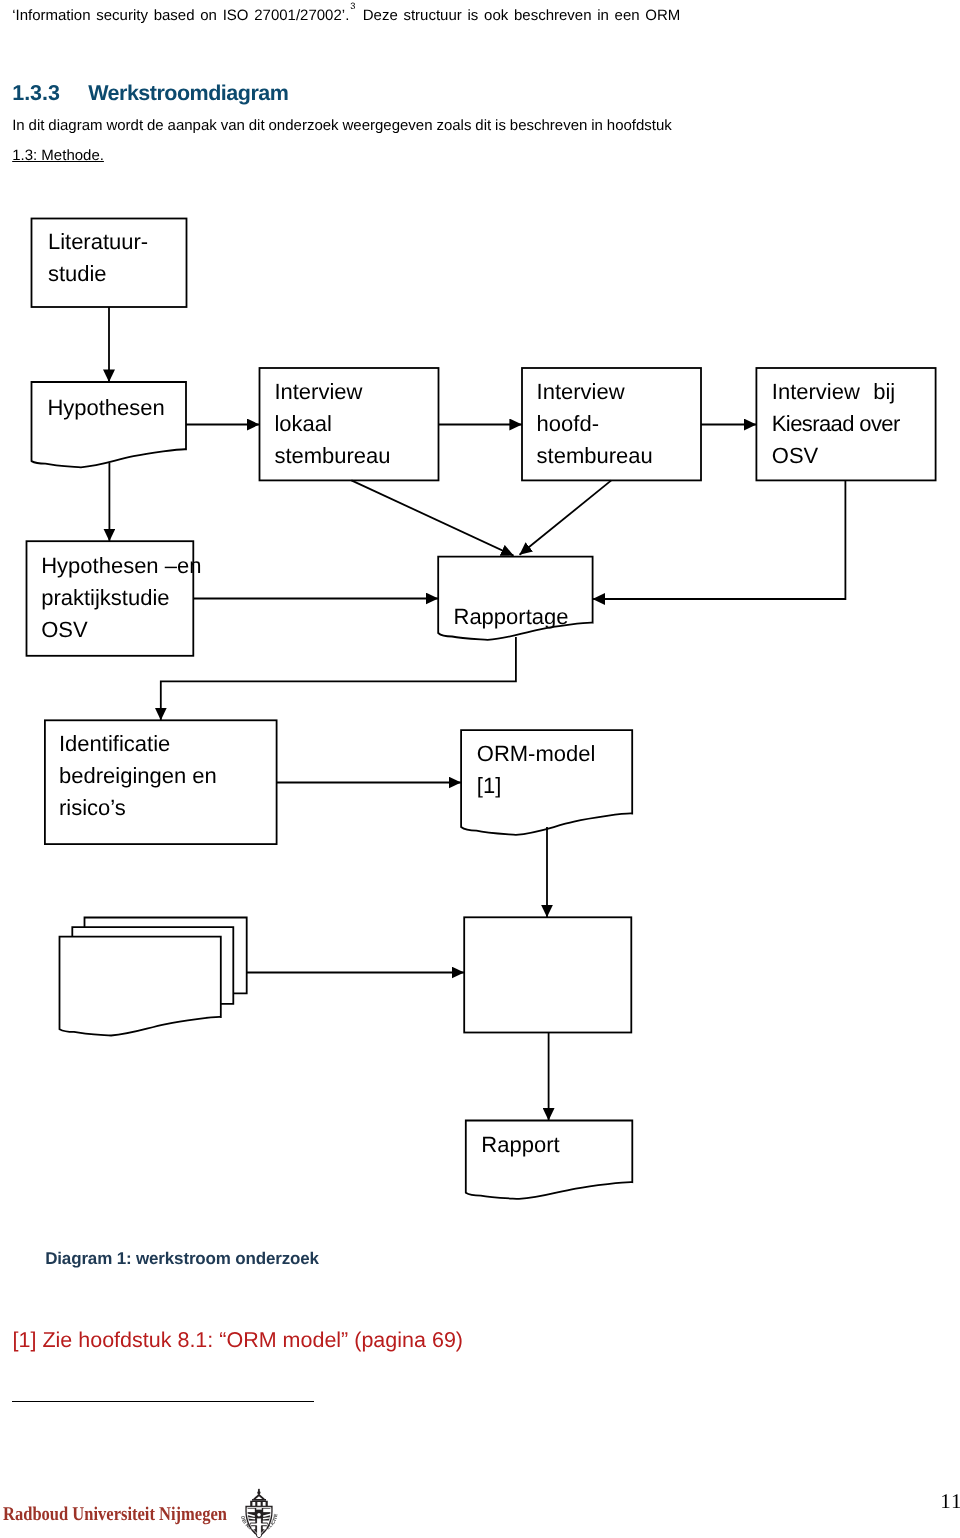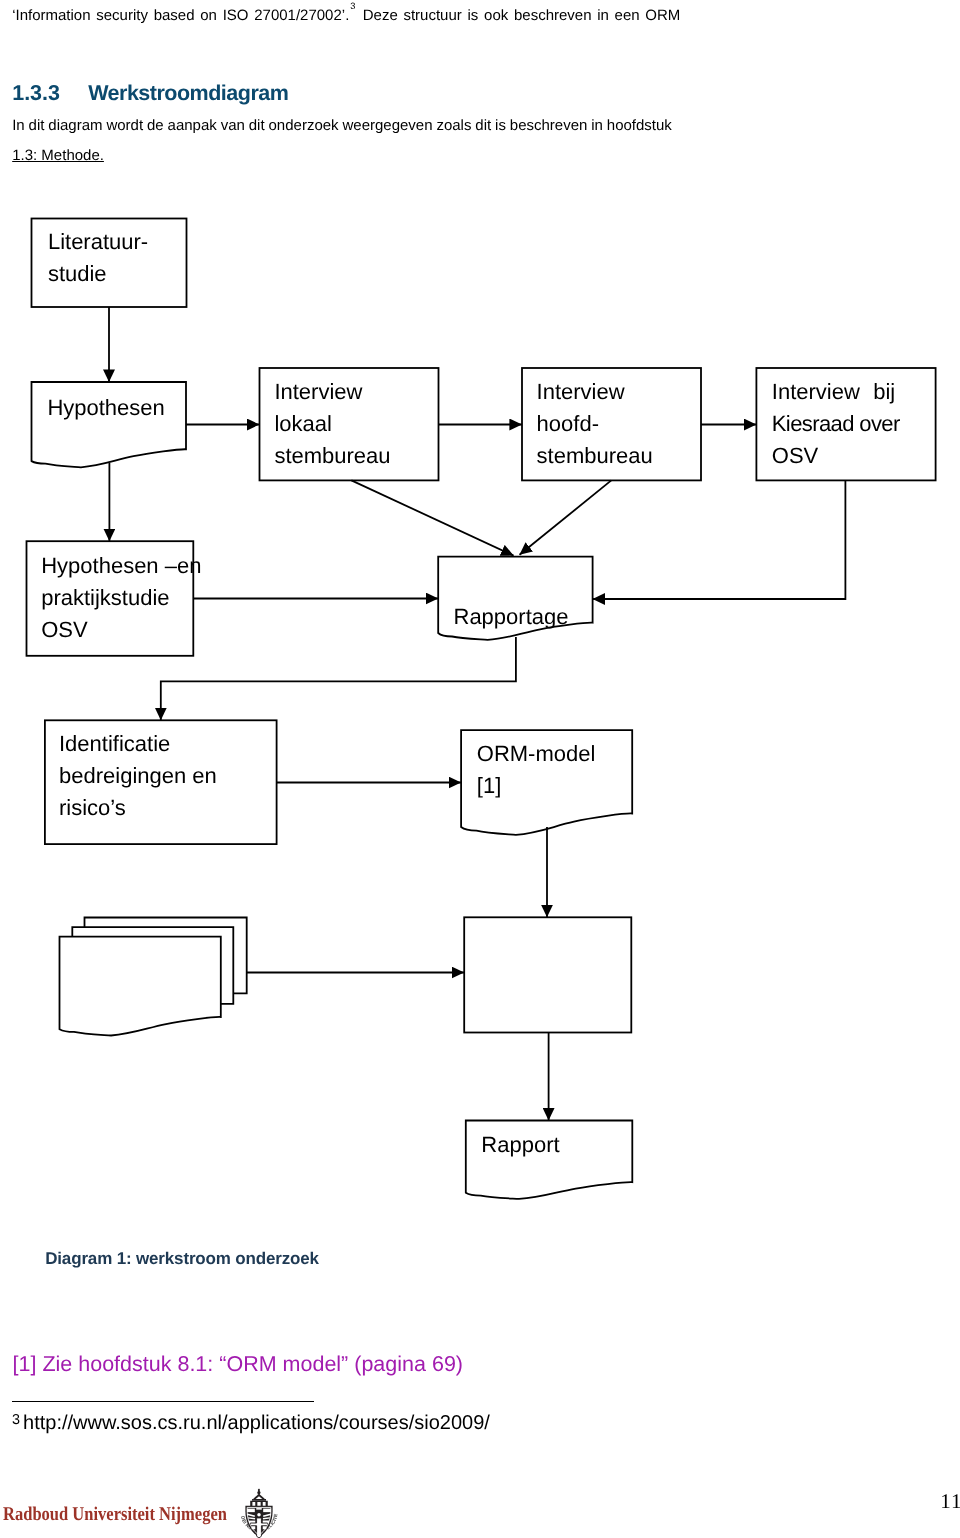--- a/index.html
+++ b/index.html
@@ -13,21 +13,21 @@
   .para.jline{white-space:pre;}
   .para sup{font-size:0.62em;vertical-align:baseline;position:relative;top:-11.0px;line-height:0;padding-left:1px;padding-right:1.5px;}
   .heading{position:absolute;font-weight:bold;color:#0c4a6e;font-size:21.5px;
            line-height:25px;white-space:nowrap;}
   .heading .h-num{display:inline-block;width:76px;}
   .heading .h-title{letter-spacing:-0.5px;}
   .diagram{position:absolute;left:0;top:0;width:960px;height:1538px;}
   .nodetext{position:absolute;font-size:22px;line-height:32px;color:#000;
             white-space:nowrap;}
   .caption{position:absolute;font-weight:bold;color:#1F3A54;font-size:17px;white-space:nowrap;letter-spacing:-0.16px;}
-  .note{position:absolute;font-size:21.5px;color:#a21caf;white-space:nowrap;margin-top:24px;}
+  .note{position:absolute;font-size:21.5px;color:#b91c1c;white-space:nowrap;}
   .fnrule{position:absolute;border-top:1.6px solid #000;}
   .fnote{position:absolute;font-size:20px;color:#000;white-space:nowrap;}
   .fnote sup{font-size:0.72em;vertical-align:baseline;position:relative;top:-5.5px;line-height:0;padding-right:3px;}
   .pagenum{position:absolute;font-family:"Liberation Serif",serif;font-size:21px;color:#000;white-space:nowrap;letter-spacing:1.2px;}
   .logomark{position:absolute;}
   .logotext{position:absolute;font-family:"Liberation Serif",serif;font-weight:bold;
             color:#9C3328;font-size:19.4px;white-space:nowrap;
             transform:scaleX(0.852);transform-origin:left top;}
 </style>
 </head>
@@ -127,21 +127,20 @@
   <div class="nodetext" style="left:481.3px;top:1128.5px;">
     <div>Rapport</div>
   </div>
 
   <div class="caption" style="left:45.2px;top:1249px;">Diagram 1: werkstroom onderzoek</div>
 
   <div class="note" style="left:12.5px;top:1327.5px;">[1] Zie hoofdstuk 8.1: “ORM model” (pagina 69)</div>
 
   <div class="fnrule" style="left:11.8px;top:1401.2px;width:302px;"></div>
 
-  <div class="fnote" style="left:12.0px;top:1412px;"><sup>3</sup><span>http://www.sos.cs.ru.nl/applications/courses/sio2009/</span></div>
 
   <div class="pagenum" style="left:940.2px;top:1488.5px;">11</div>
 
   <div class="logotext" style="left:3px;top:1504px;">Radboud Universiteit Nijmegen</div>
 
   <svg class="logomark" style="left:237px;top:1487px;width:44px;height:56px;" viewBox="0 0 40 51">
     <defs>
       <path id="mottoPath" d="M3.4 24.2 a16.6 16.6 0 0 0 33.2 0" fill="none"></path>
     </defs>
     <g>

